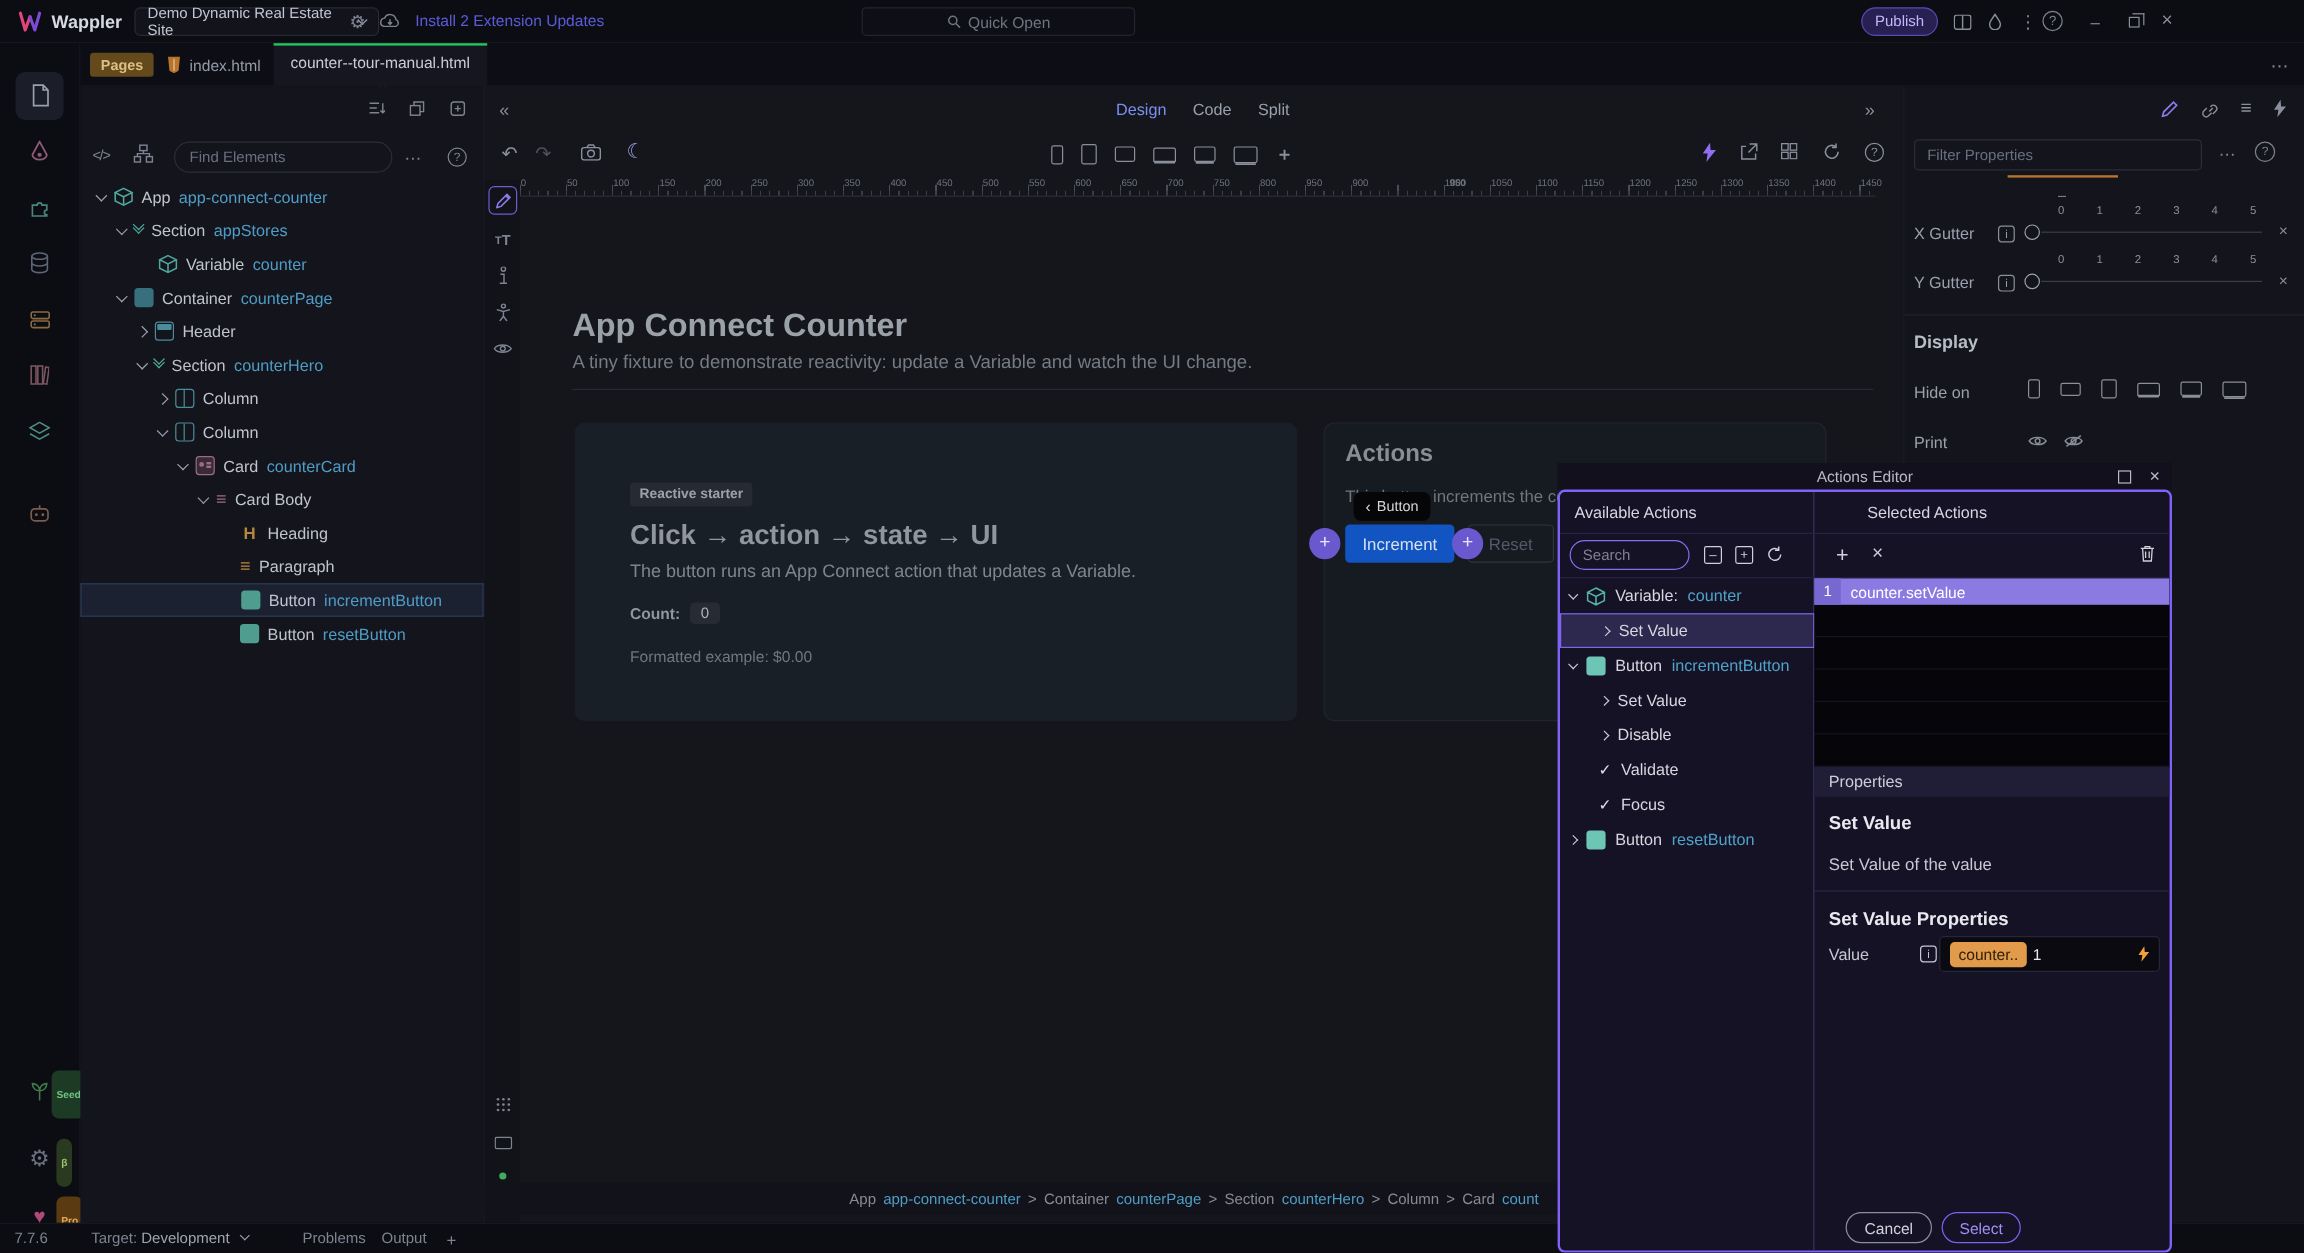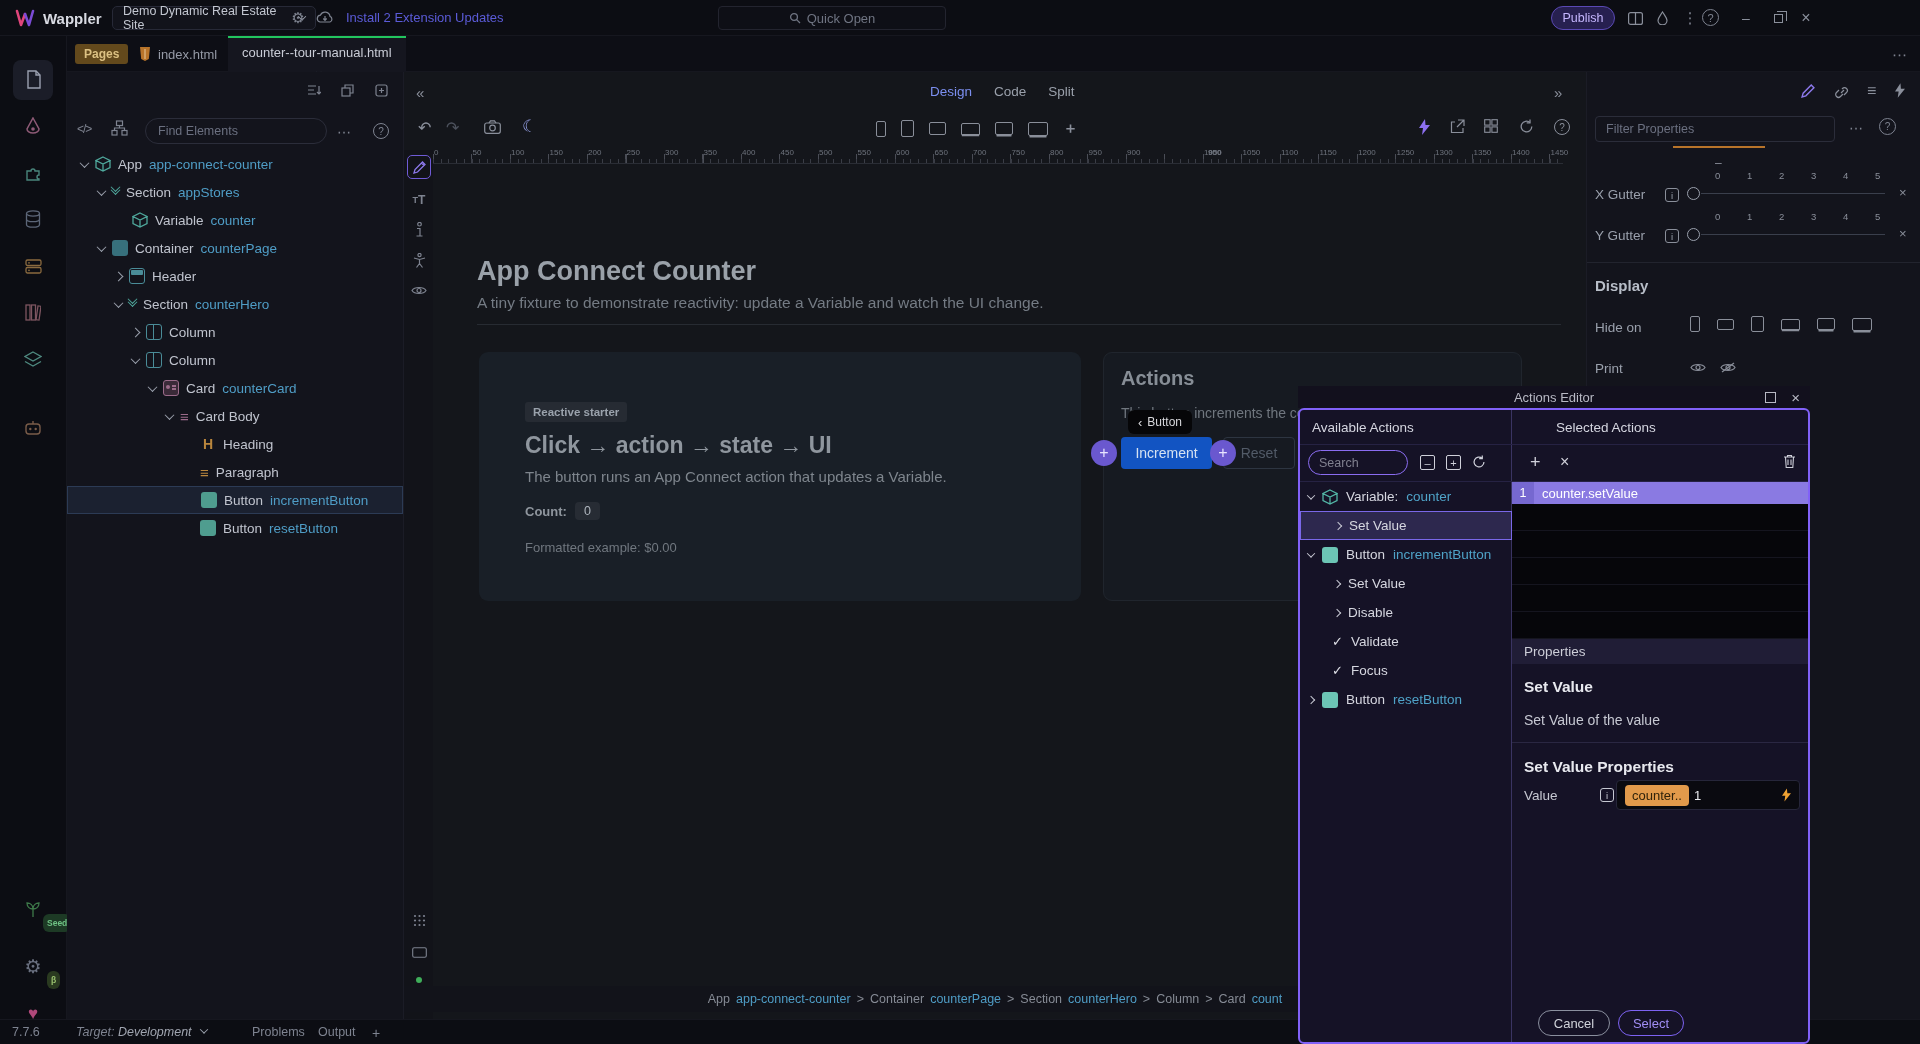--- a/index.html
+++ b/index.html
@@ -25,21 +25,21 @@
   .tabbar { position:absolute; left:67px; top:36px; width:1853px; height:36px; background:#0d0e15; border-bottom:1px solid #16171f; }
   .pages-badge { position:absolute; left:8px; top:8px; height:20px; padding:0 9px; background:#63491c; color:#dcc183; font-size:12px; font-weight:bold; border-radius:3px; display:flex; align-items:center; }
   .tab { position:absolute; top:0; height:36px; display:flex; align-items:center; gap:7px; font-size:13px; color:#959aa6; padding:0 14px; }
   .tab.active { background:#15161f; color:#c9ccd6; border-top:2px solid #22c55e;flex-direction:column; }
   .tab .x { color:#7b8090; font-size:13px; margin-left:4px; }
 
   
   .dock { position:absolute; left:0; top:36px; width:67px; height:1008px; background:#0c0d13; border-right:1px solid #16171f; }
   .dock-ic { position:absolute; left:50%; transform:translateX(-50%); width:40px; height:40px; display:flex; align-items:center; justify-content:center; border-radius:8px; }
   .dock-ic.active { background:#1b1d28; }
-  .mini-badge { position:absolute; left:30px; bottom:-3px; font-size:8.5px; font-weight:bold; padding:4px 4px; border-radius:6px; }
+  .mini-badge { position:absolute; left:30px; bottom:-3px; font-size:8.5px; font-weight:bold; padding:15px 4px; border-radius:6px; }
 
   
   .structure { position:absolute; left:67px; top:72px; width:337px; height:948px; background:#13141c; border-right:1px solid #1b1c26; }
   .sp-headA { position:absolute; left:0; top:0; width:100%; height:41px; }
   .sp-headB { position:absolute; left:0; top:41px; width:100%; height:37px; }
   .find-input { position:absolute; left:78px; top:5px; width:182px; height:26px; border:1px solid #2b2d3a; border-radius:13px; background:transparent; color:#c7cad3; font-size:12.5px; padding:0 12px; outline:none; }
   .find-input::placeholder { color:#6b7080; }
   .ghost-ic { color:#7e8390; font-size:14px; }
   .tree { position:absolute; left:0; top:78px; width:100%; }
   .trow { height:28px; display:flex; align-items:center; gap:7px; font-size:13.5px; color:#c0c4ce; }
@@ -766,21 +766,21 @@
           </span>
         </div>
         <button class="pill-btn btn-cancel">Cancel</button>
         <button class="pill-btn btn-select">Select</button>
       </div>
     </div>
   </div>
 
   <div class="statusbar">
     <span class="it" style="left:12px;">7.7.6</span>
-    <span class="it" style="left:76px;font-style:italic;">
+    <span class="it" style="left:76px;">
       <span>Target:</span>
       <span style="color:#a0a5b0;">Development</span>
       <span class="chev down sm" style="margin-left:6px; position:relative; top:-2px;"></span>
     </span>
     <span class="it" style="left:252px;">Problems</span>
     <span class="it" style="left:318px;">Output</span>
     <span class="it" style="left:372px; font-size:14px;">+</span>
   </div>
 
 </div>

